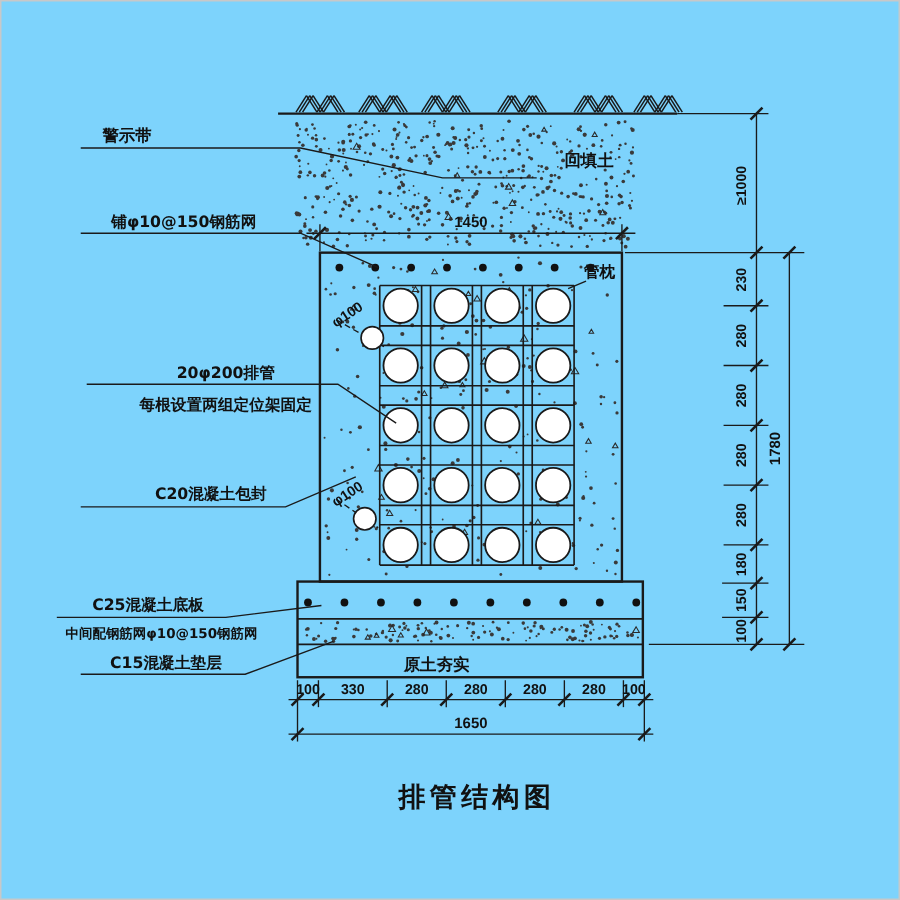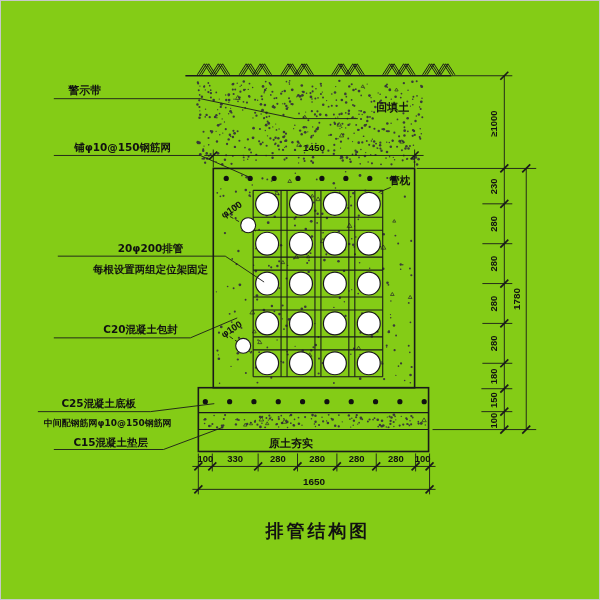--- a/index.html
+++ b/index.html
@@ -1,16 +1,16 @@
 <!DOCTYPE html>
 <html><head>
 <meta charset="utf-8">
 <style>
   html,body{margin:0;padding:0;background:#fff;}
-  #stage{position:relative;width:598px;height:598px;border:1px solid #c8c8c8;background:#84cc16;
+  #stage{position:relative;width:598px;height:598px;border:1px solid #c8c8c8;background:#7dd3fc;
          font-family:"DejaVu Sans","Liberation Sans",sans-serif;}
   svg{display:block;}
   text{fill:#111;}
   .cjk{font-family:"DejaVu Sans","Liberation Sans",sans-serif;font-weight:700;}
   .dim{font-family:"Liberation Sans","DejaVu Sans",sans-serif;font-weight:700;}
   .title{font-family:"DejaVu Sans",sans-serif;font-weight:700;letter-spacing:3px;}
 </style>
 </head>
 <body>
 

